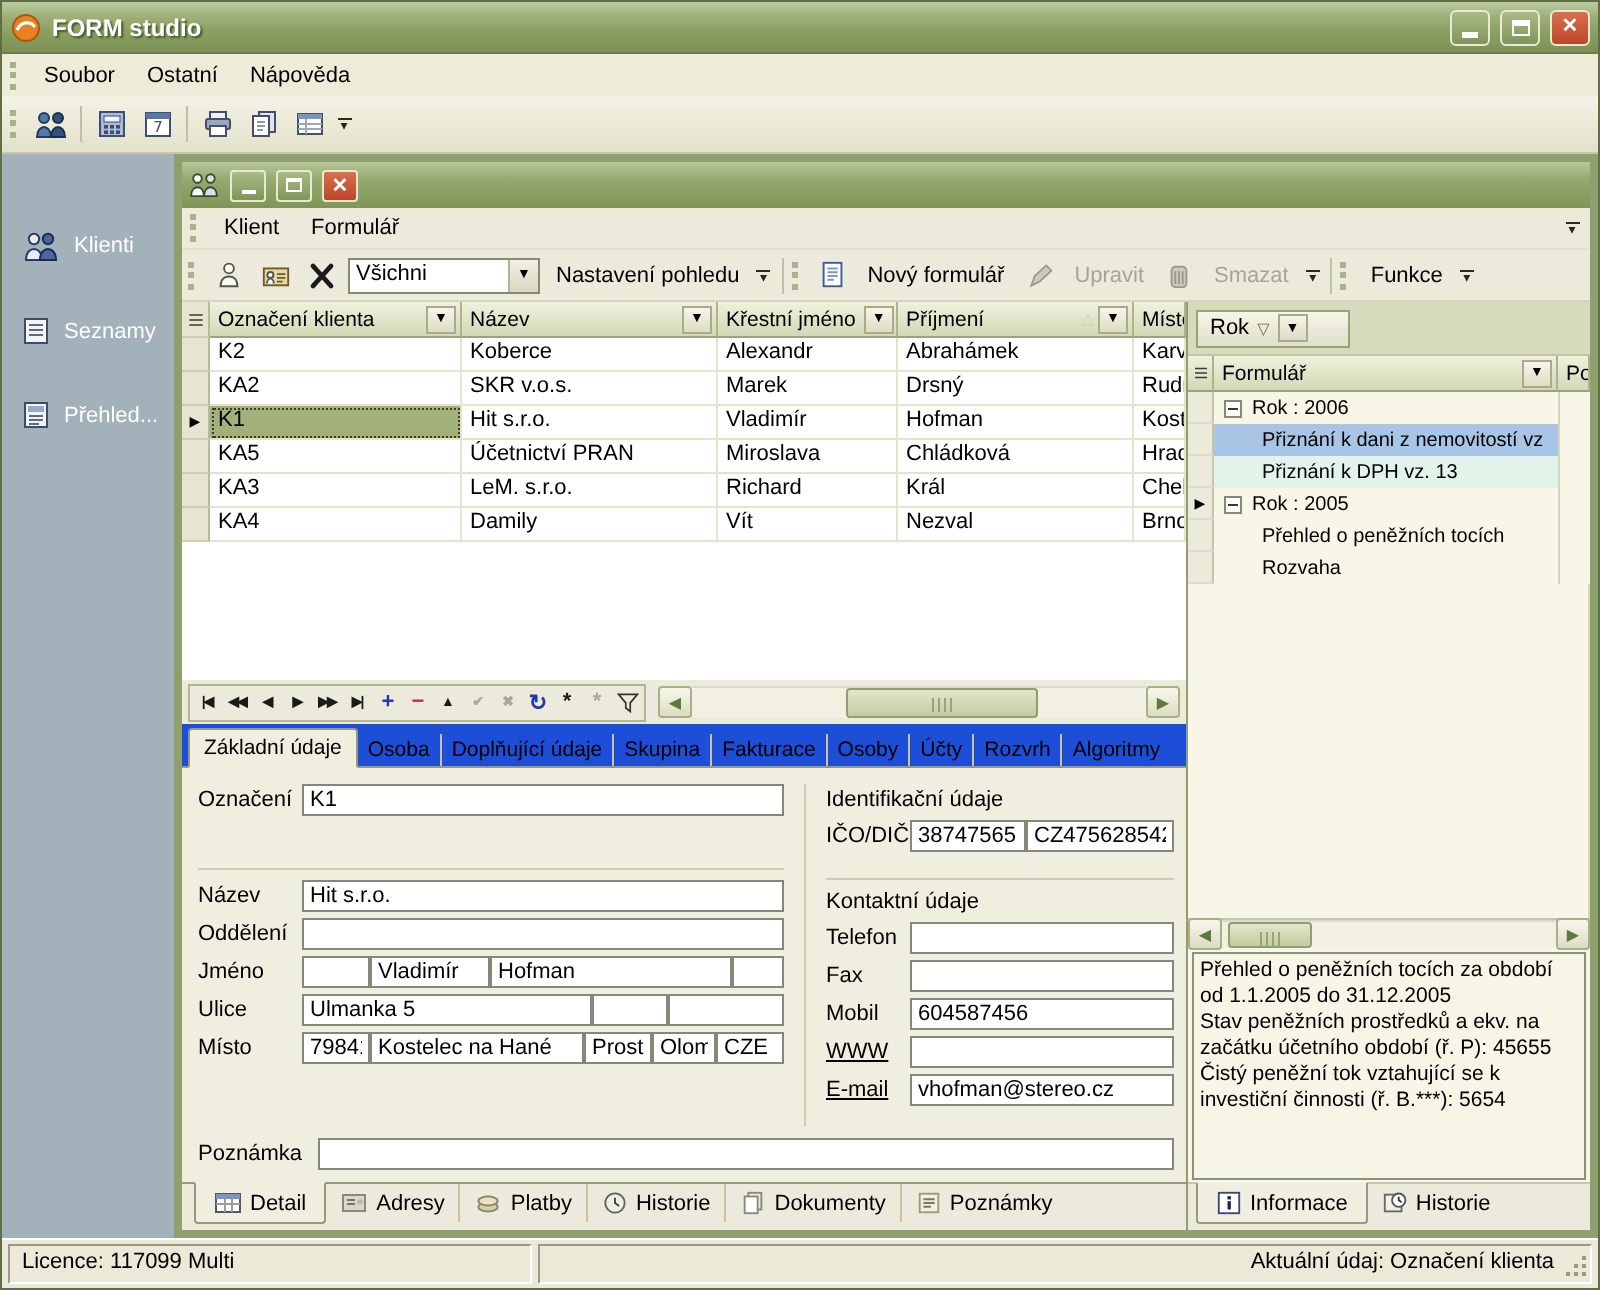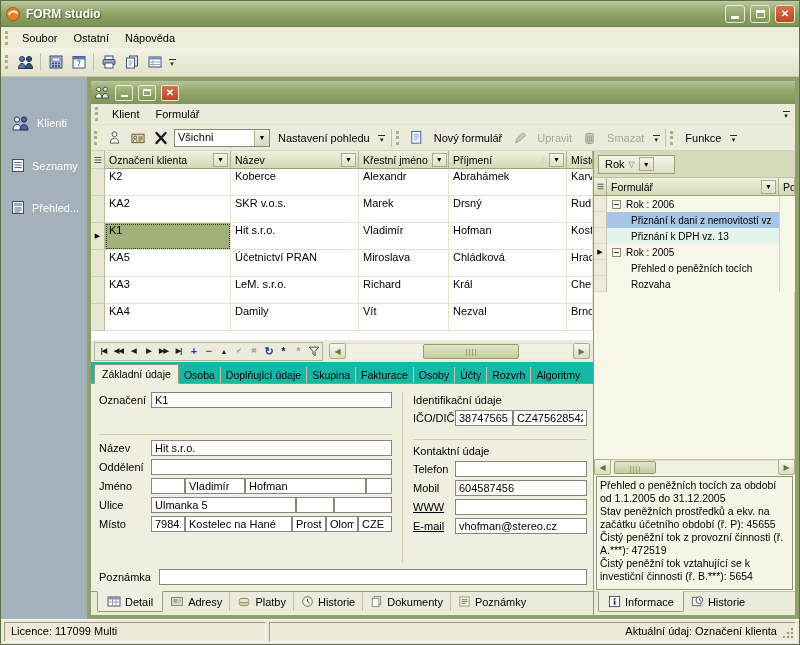--- a/index.html
+++ b/index.html
@@ -46,21 +46,21 @@
   .combo { display:flex; width:96px; height:18px; border:1px solid #868a72; background:#fff; margin:0 2px;}
   .combo-text { flex:1; padding:1px 3px; overflow:hidden; white-space:nowrap;}
   .combo-btn { width:15px; background:linear-gradient(#f2f1e4,#d8d7c0); border-left:1px solid #b0b494; display:flex; align-items:center; justify-content:center; font-size:7px;}
 
   .c-body { flex:1; display:flex; min-height:0;}
   .leftcol { flex:1; display:flex; flex-direction:column; min-width:0; border-right:1px solid #8da06e;}
   .rightpanel { width:201px; flex:none; display:flex; flex-direction:column; background:#f7f6e7; min-height:0;}
 
   
   .grid { height:189px; flex:none; background:#fff; overflow:hidden; display:flex; flex-direction:column;}
-  .grow { display:flex; height:27px; flex:none;}
+  .grow { display:flex; height:17px; flex:none;}
   .grow.ghead { height:18px;}
   .gind { width:14px; flex:none; background:#e6e6d2; border-right:1px solid #b8b89c; border-bottom:1px solid #cfcfb4; display:flex; align-items:center; justify-content:center; font-size:7px;}
   .hcell { background:linear-gradient(#f0f1de,#d3d8b6); border-right:1px solid #aeb28e; border-bottom:1px solid #9aa37e; display:flex; align-items:center; gap:2px; padding:0 2px 0 4px; font-size:10.5px; white-space:nowrap; overflow:hidden;}
   .hcell .sp { flex:1;}
   .harrow { width:15px; height:14px; flex:none; border:1px solid #a8ac8c; background:linear-gradient(#f6f5ea,#dedcc4); display:flex; align-items:center; justify-content:center; font-size:7px;}
   .gcell { border-right:1px solid #e6e2cc; border-bottom:1px solid #e8e0ca; padding:1px 4px; white-space:nowrap; overflow:hidden;}
   .c1{width:126px;flex:none;} .c2{width:128px;flex:none;} .c3{width:90px;flex:none;} .c4{width:118px;flex:none;} .c5{flex:1;min-width:0;}
   .gcell.selcell { background:#a2b07a; outline:1px dotted #3c3c28; outline-offset:-2px;}
   .gfill { flex:1; background:#fff;}
   .sortgl { font-size:8px; color:#cdd2ac; }
@@ -71,21 +71,21 @@
   .nbtn { width:15px; height:16px; display:flex; align-items:center; justify-content:center; font-size:7px; font-weight:bold; letter-spacing:-1px; color:#1a1a1a;}
   .nbtn.blue{color:#2038b0; font-size:11px;} .nbtn.red{color:#c03048; font-size:11px;}
   .nbtn.gray{color:#a8a896;} .nbtn.star{font-size:11px; letter-spacing:0;}
   .hscroll { flex:1; display:flex; align-items:center; height:16px; margin-left:6px;}
   .sbtn { width:17px; height:16px; flex:none; border:1px solid #a8b088; border-radius:2px; background:linear-gradient(#f8f7ee,#dcdcc2); color:#5d7a3c; font-size:8px; display:flex; align-items:center; justify-content:center;}
   .strack { flex:1; height:16px; background:#f1f0e1; border-top:1px solid #dddacd; position:relative;}
   .sthumb { position:absolute; top:0; height:15px; background:linear-gradient(#e3e6cb,#c3cba0); border:1px solid #8fa070; border-radius:2px;}
   .sthumb::after { content:""; position:absolute; left:50%; top:4px; width:10px; height:7px; margin-left:-5px; background:repeating-linear-gradient(90deg,#96a478 0 1px,transparent 1px 3px);}
 
   
-  .tabstrip { height:22px; flex:none; display:flex; align-items:flex-end; background:#14b8a6; padding:2px 0 0 3px; border-bottom:1px solid #98987c; font-size:10.5px;}
+  .tabstrip { height:22px; flex:none; display:flex; align-items:flex-end; background:#1d4ed8; padding:2px 0 0 3px; border-bottom:1px solid #98987c; font-size:10.5px;}
   .tab { padding:2px 5px; border-right:1px solid #c6c3a6; white-space:nowrap; cursor:default;}
   .tab.active { border:1px solid #98987c; border-bottom:1px solid #f0eedf; background:#f0eedf; border-radius:2px 2px 0 0; padding:3px 7px; margin-bottom:-1px; position:relative;}
 
   
   .form { flex:1; background:#f0eedf; min-height:0; padding:8px 6px 0 8px; display:flex; flex-direction:column; overflow:hidden;}
   .form-top { display:flex; flex:1; min-height:0;}
   .fleft { width:304px; flex:none; padding-right:10px; border-right:1px solid #cfccb2;}
   .fright { flex:1; min-width:0; padding-left:10px;}
   .frow { display:flex; align-items:center; margin-bottom:3px;}
   .flabel { width:52px; flex:none;}
@@ -518,20 +518,24 @@
                     <input class="fld" style="width: 58px;" readonly="" value="38747565">
                     <input class="fld grow1" readonly="" value="CZ475628542" style="">
                   </div>
                   <div class="sepline" style="margin-top:13px"></div>
                   <div class="caption">Kontaktní údaje</div>
                   <div class="frow">
                     <span class="flabel2">Telefon</span>
                     <input class="fld grow1" readonly="" value="" style="">
                   </div>
                   <div class="frow">
+                    <span class="flabel2">Fax</span>
+                    <input class="fld grow1" readonly="" value="" style="">
+                  </div>
+                  <div class="frow">
                     <span class="flabel2">Mobil</span>
                     <input class="fld grow1" readonly="" value="604587456" style="">
                   </div>
                   <div class="frow">
                     <span class="flabel2 ul">WWW</span>
                     <input class="fld grow1" readonly="" value="" style="">
                   </div>
                   <div class="frow">
                     <span class="flabel2 ul">E-mail</span>
                     <input class="fld grow1" readonly="" value="vhofman@stereo.cz" style="">
@@ -674,21 +678,20 @@
               <span class="sbtn">◀</span>
               <span class="strack">
                   <span class="sthumb" style="left:3px;width:42px;height:13px"></span>
                 </span>
               <span class="sbtn">▶</span>
             </div>
 
             <div class="infobox">
               <div>Přehled o peněžních tocích za období od 1.1.2005 do 31.12.2005</div>
               <div>Stav peněžních prostředků a ekv. na začátku účetního období (ř. P): 45655</div>
-              <div>Čistý peněžní tok z provozní činnosti (ř. A.***): 472519</div>
               <div>Čistý peněžní tok vztahující se k investiční činnosti (ř. B.***): 5654</div>
             </div>
 
             <div class="ptabs">
               <span class="btab active">
                 <span>
                     <svg width="13" height="13" viewBox="0 0 14 14">
                       <rect x="1.5" y="1.5" width="11" height="11" fill="#fff" stroke="#447"></rect>
                       <rect x="6.2" y="6" width="1.8" height="4.5" fill="#225"></rect>
                       <rect x="6.2" y="3.3" width="1.8" height="1.8" fill="#225"></rect>

